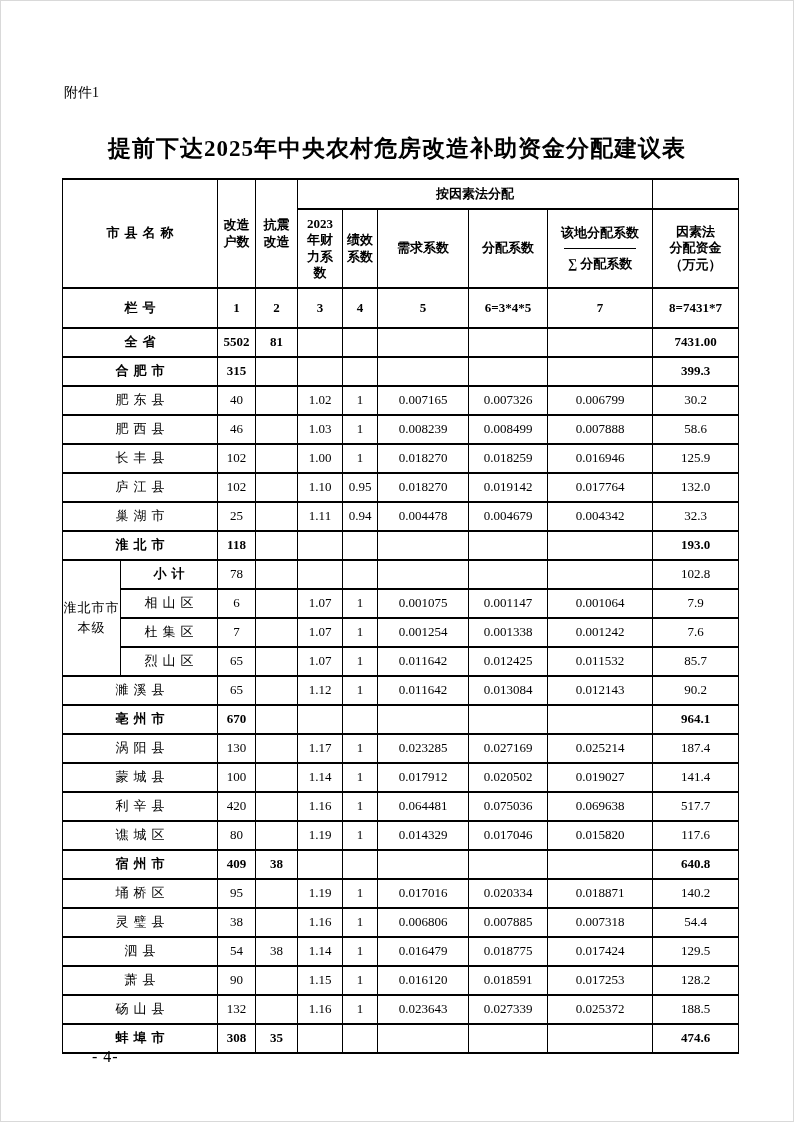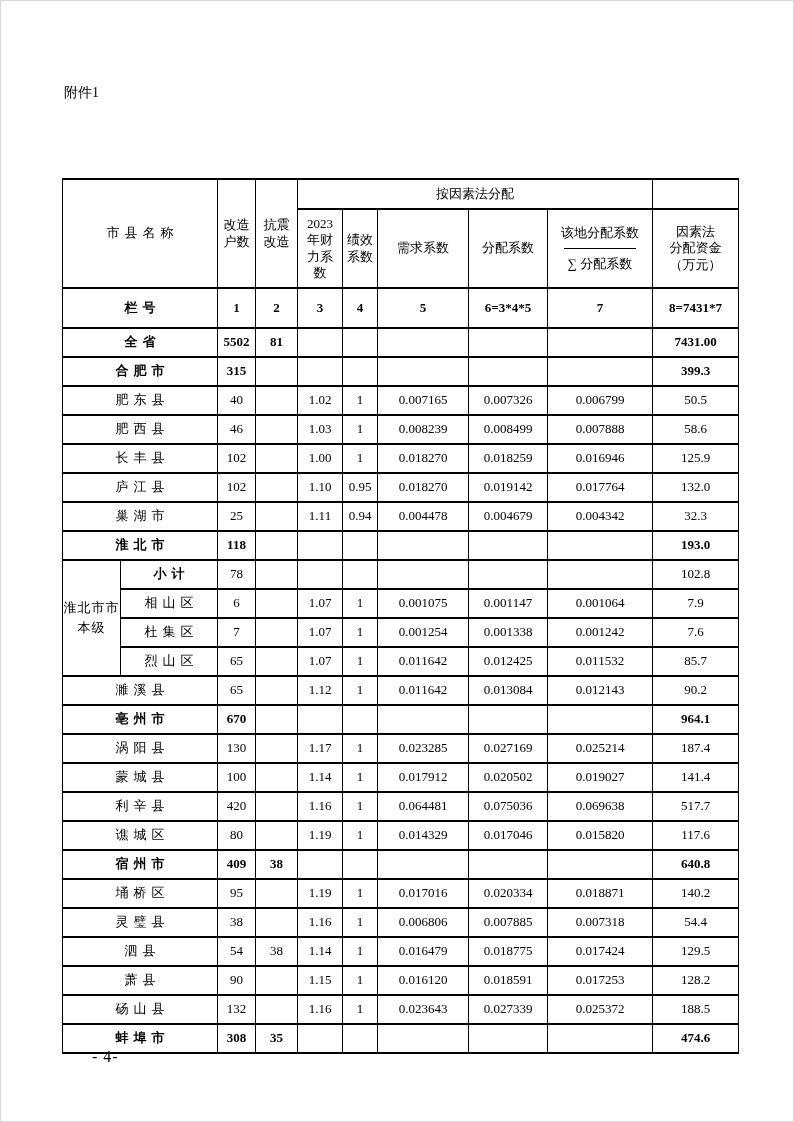--- a/index.html
+++ b/index.html
@@ -32,21 +32,21 @@
   .doc-table th, .doc-table td {
     border:solid #000;
     border-width:2px 1px;
     text-align:center;
     vertical-align:middle;
     font-size:13px;
     line-height:1.25;
     padding:1px 0;
     overflow:hidden;
   }
-  .doc-table thead th { font-weight:normal; }
+  .doc-table thead th { font-weight:bold; }
   .doc-table thead tr.h1 th { height:30px; }
   .doc-table thead tr.h2 th { height:79px; }
   .doc-table tbody tr { height:29px; }
   .doc-table tbody tr.lanhao { height:40px; }
   .doc-table tbody tr.b td { font-weight:bold; }
   .doc-table tbody tr.sub td.bname { font-weight:bold; }
   .doc-table td.name, .doc-table td.name2, th.region-h {
     letter-spacing:5px; padding-left:5px;
   }
   .doc-table td.grp { letter-spacing:1px; line-height:1.55; }
@@ -56,20 +56,21 @@
     font-size:16px; letter-spacing:1px;
   }
 </style>
 </head>
 <body>
 
 <div class="page">
 
   <div class="attachment">附件1</div>
 
+  <div class="doc-title">提前下达2025年中央农村危房改造补助资金分配建议表</div>
 
   <table class="doc-table">
     <colgroup>
       <col style="width:58px">
         <col style="width:97px">
         <col style="width:38px">
         <col style="width:42px">
         <col style="width:45px">
       <col style="width:35px">
         <col style="width:91px">
@@ -152,21 +153,21 @@
       </tr>
       <tr>
         <td class="name" colspan="2">肥东县</td>
         <td>40</td>
         <td></td>
         <td>1.02</td>
         <td>1</td>
         <td>0.007165</td>
         <td>0.007326</td>
         <td>0.006799</td>
-        <td>50.5</td>
+        <td>30.2</td>
       </tr>
       <tr>
         <td class="name" colspan="2">肥西县</td>
         <td>46</td>
         <td></td>
         <td>1.03</td>
         <td>1</td>
         <td>0.008239</td>
         <td>0.008499</td>
         <td>0.007888</td>

